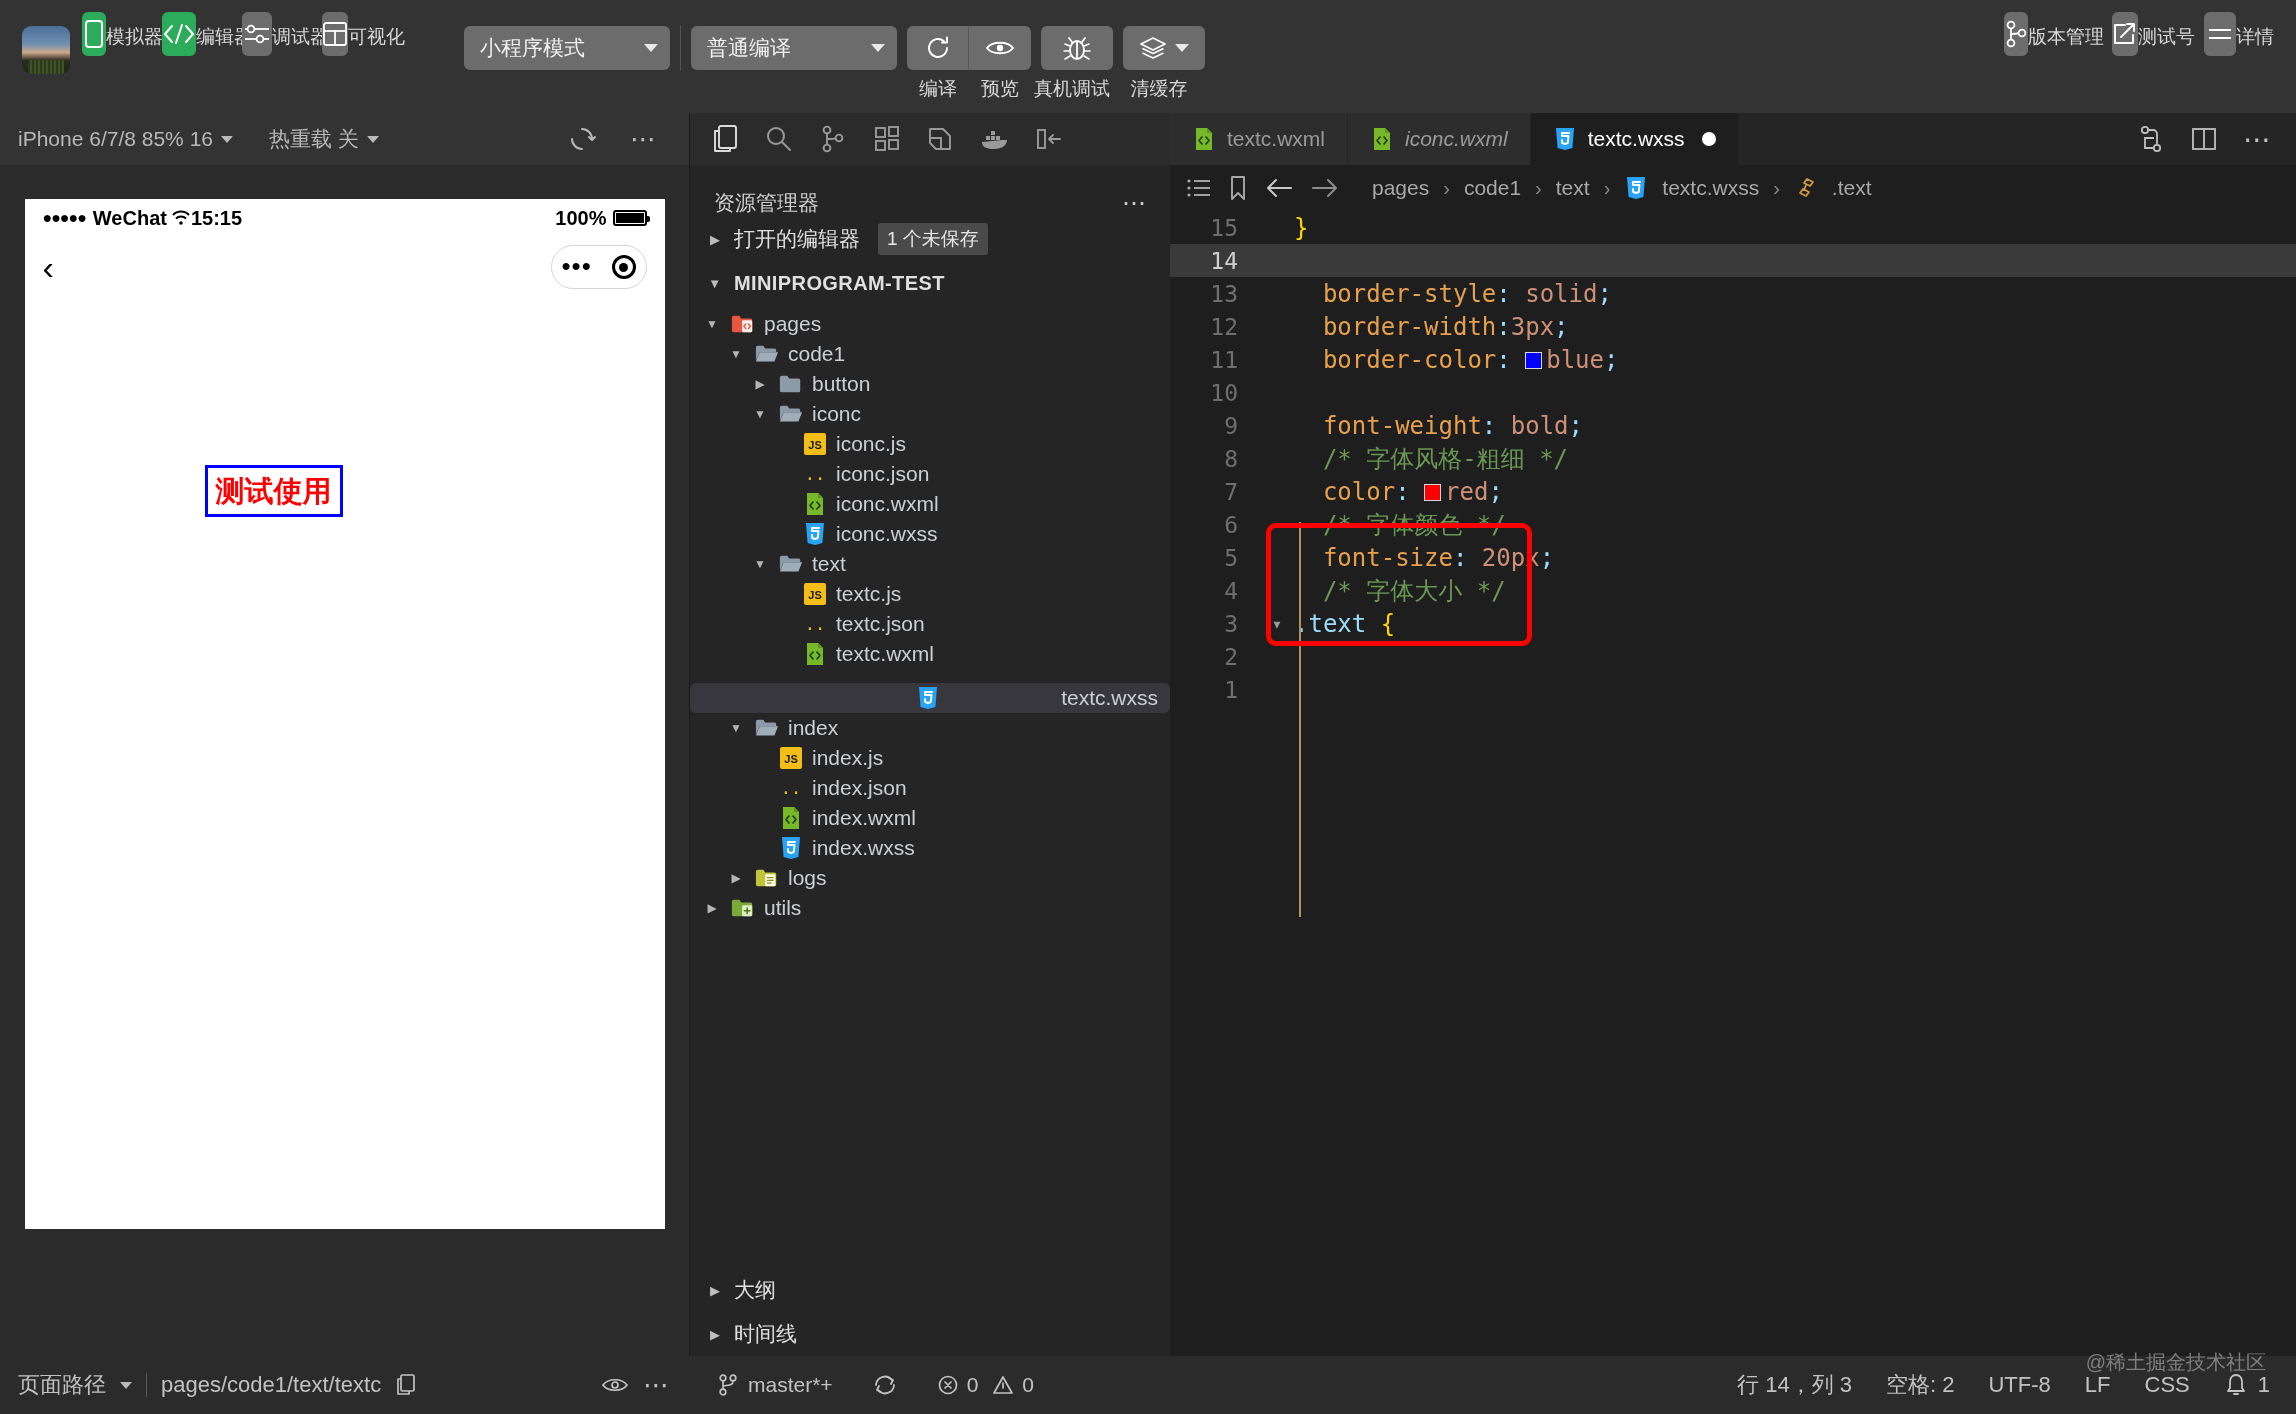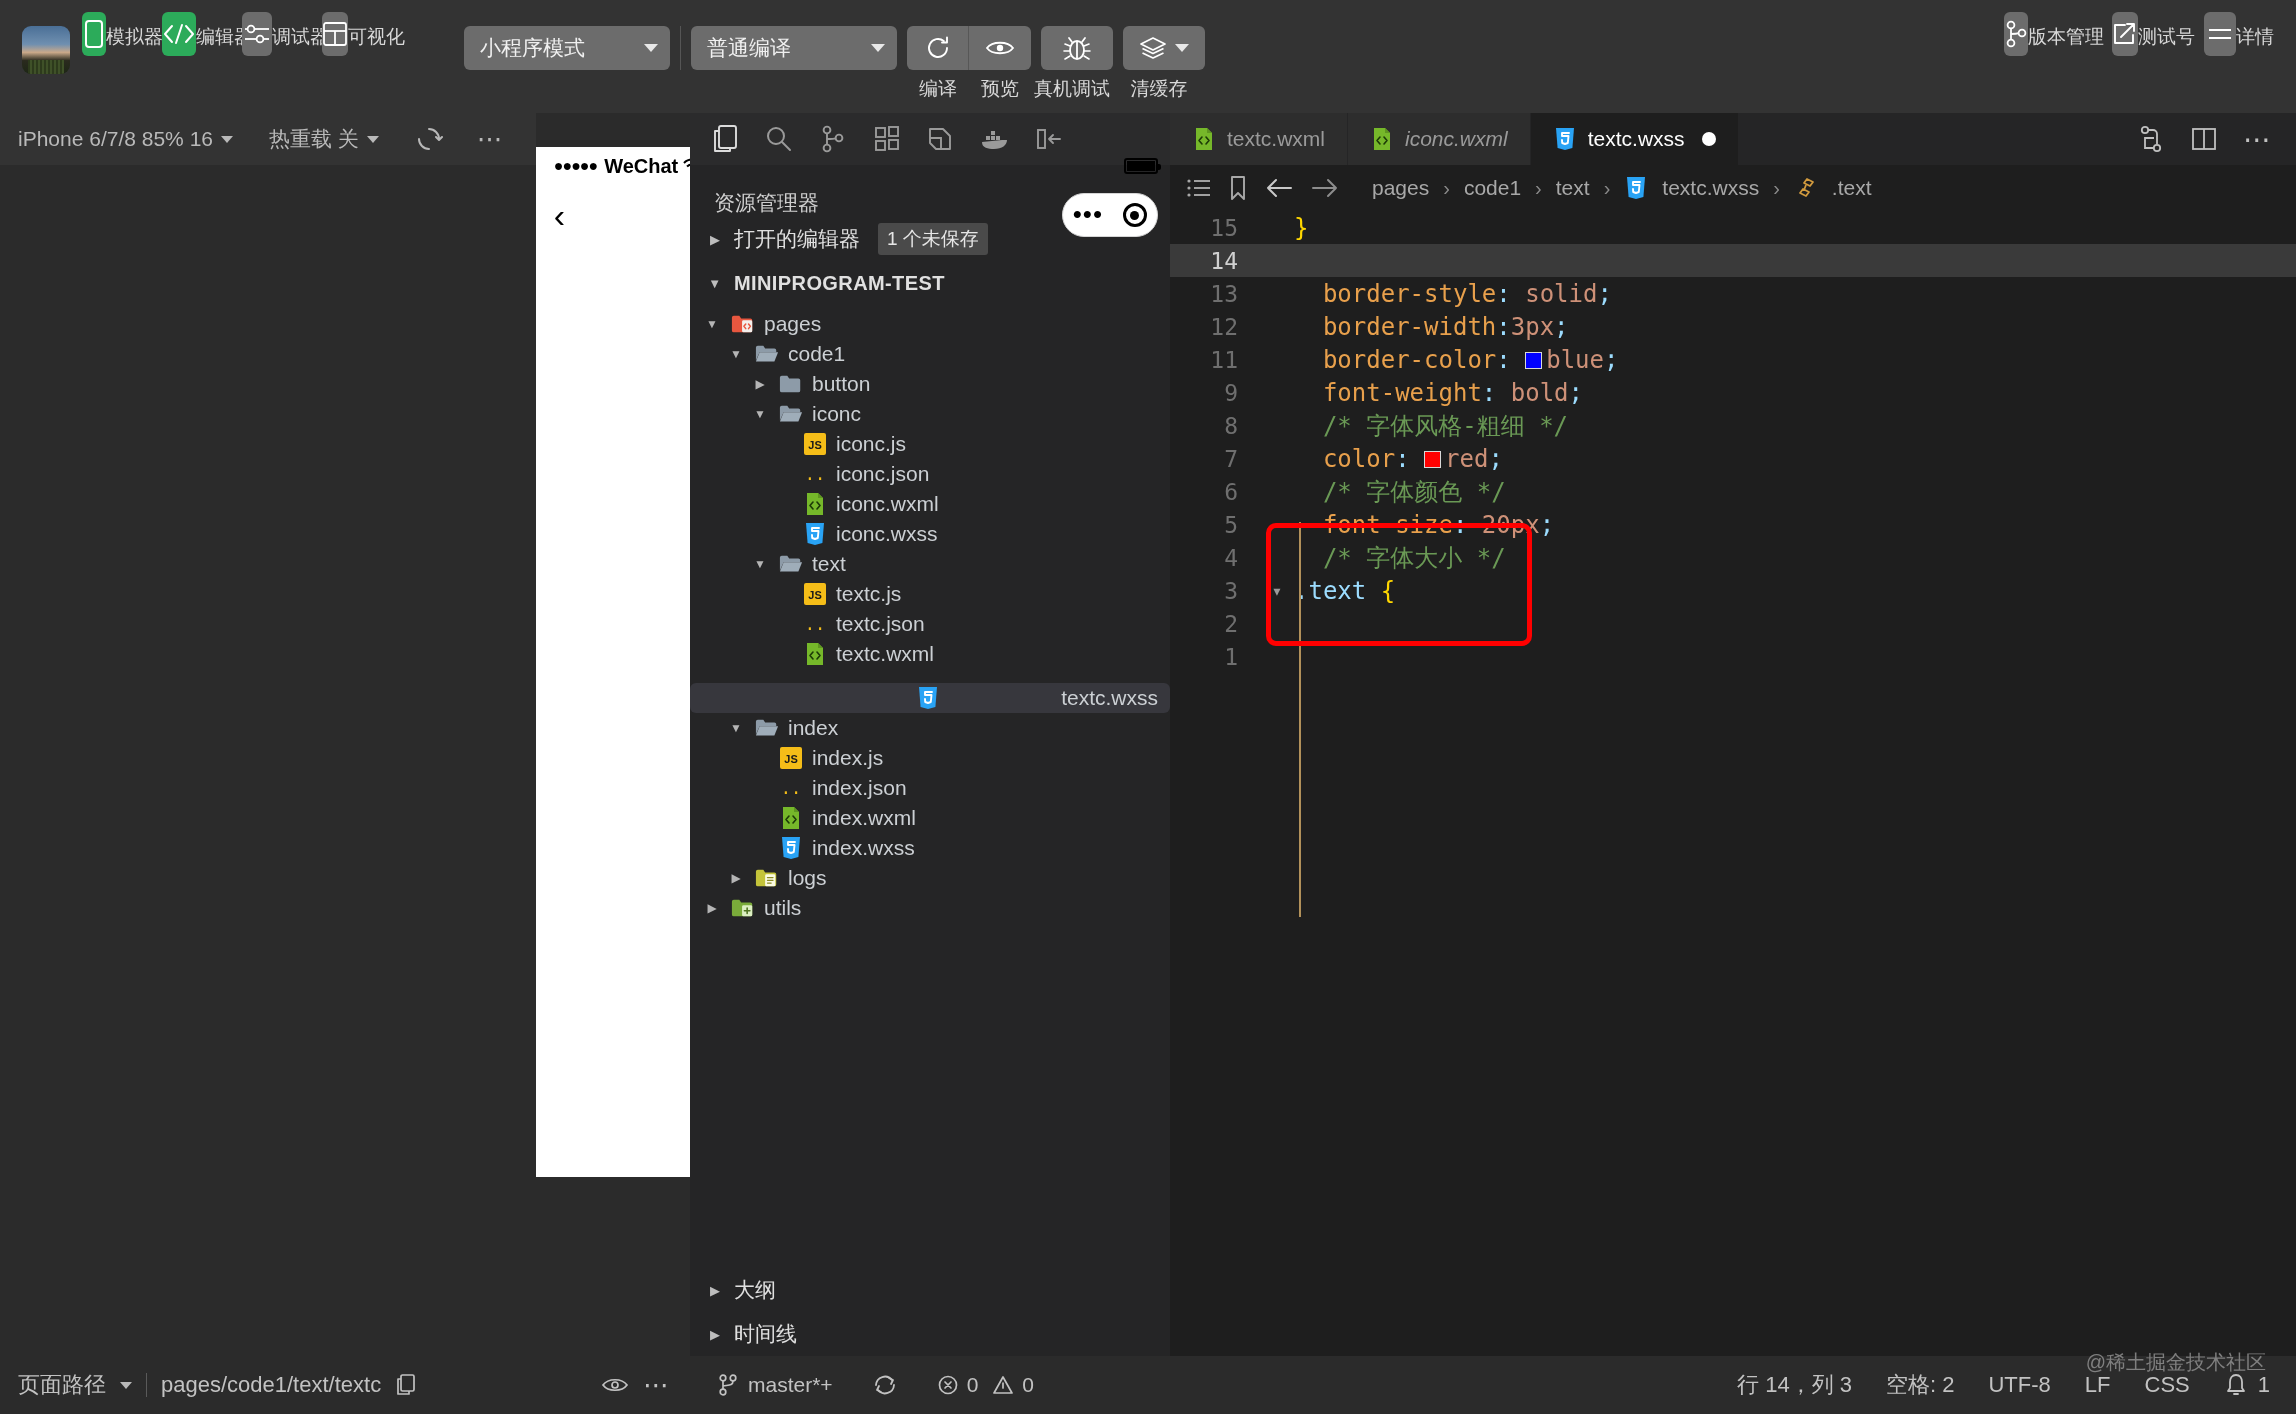--- a/index.html
+++ b/index.html
@@ -74,21 +74,21 @@
   .grp-seg .sbtn { width: 62px; height: 44px; background: #6c6c6c; display: flex; align-items: center; justify-content: center; border-right: 1px solid #575757; }
   .grp-seg .sbtn:last-child { border-right: none; }
   .labels-row { display:flex; }
   .labels-row .l { width: 62px; text-align: center; color:#d8d8d8; font-size:19px; margin-top:6px; }
   .spacer { flex: 1; }
 
   
   .body { flex: 1; display: flex; min-height: 0; }
 
   
-  .sim { width: 690px; flex: 0 0 690px; background: #2b2b2b; display: flex; border-right: 1px solid #1a1a1a; }
+  .sim { width: 690px; flex: 0 0 690px; background: #2b2b2b; display: flex; flex-direction: column; border-right: 1px solid #1a1a1a; }
   .sim-bar { height: 52px; flex: 0 0 52px; display: flex; align-items: center; padding: 0 18px; color: #b9b9b9; font-size: 21px; background: #333; }
   .sim-bar .sb-item { display: flex; align-items: center; gap: 8px; margin-right: 36px; white-space: nowrap; }
   .caret-sm { width: 0; height: 0; border-left: 6px solid transparent; border-right: 6px solid transparent; border-top: 7px solid #b9b9b9; }
   .sim-stage { flex: 1; display: flex; justify-content: center; padding-top: 34px; background:#2b2b2b; }
   .phone { width: 640px; background: #ffffff; height: 1030px; display: flex; flex-direction: column; }
   .ph-status { height: 38px; display: flex; align-items: center; padding: 0 18px; color: #000; font-size: 20px; font-weight: 600; }
   .ph-status .dots { letter-spacing: -1px; font-size: 16px; }
   .ph-status .mid { flex: 1; text-align: left; }
   .battery { width: 34px; height: 16px; border: 2px solid #000; border-radius: 3px; position: relative; margin-left: 6px; }
   .battery:before { content:""; position:absolute; left:1px; top:1px; bottom:1px; right:1px; background:#000; }
@@ -774,20 +774,25 @@
             <span class="ln">12</span>
             <span class="fold"></span>
             <span class="ctext"><span class="k-prop">  border-width</span><span class="k-colon">:</span><span class="k-num">3px</span><span class="k-colon">;</span></span>
           </div>
           <div class="cline">
             <span class="ln">11</span>
             <span class="fold"></span>
             <span class="ctext"><span class="k-prop">  border-color</span><span class="k-colon">: </span><span class="sw" style="background: rgb(0, 0, 255);"></span><span class="k-val">blue</span><span class="k-colon">;</span></span>
           </div>
           <div class="cline">
+            <span class="ln">10</span>
+            <span class="fold"></span>
+            <span class="ctext"></span>
+          </div>
+          <div class="cline">
             <span class="ln">9</span>
             <span class="fold"></span>
             <span class="ctext"><span class="k-prop">  font-weight</span><span class="k-colon">: </span><span class="k-val">bold</span><span class="k-colon">;</span></span>
           </div>
           <div class="cline">
             <span class="ln">8</span>
             <span class="fold"></span>
             <span class="ctext"><span class="k-com">  /* 字体风格-粗细 */</span></span>
           </div>
           <div class="cline">

